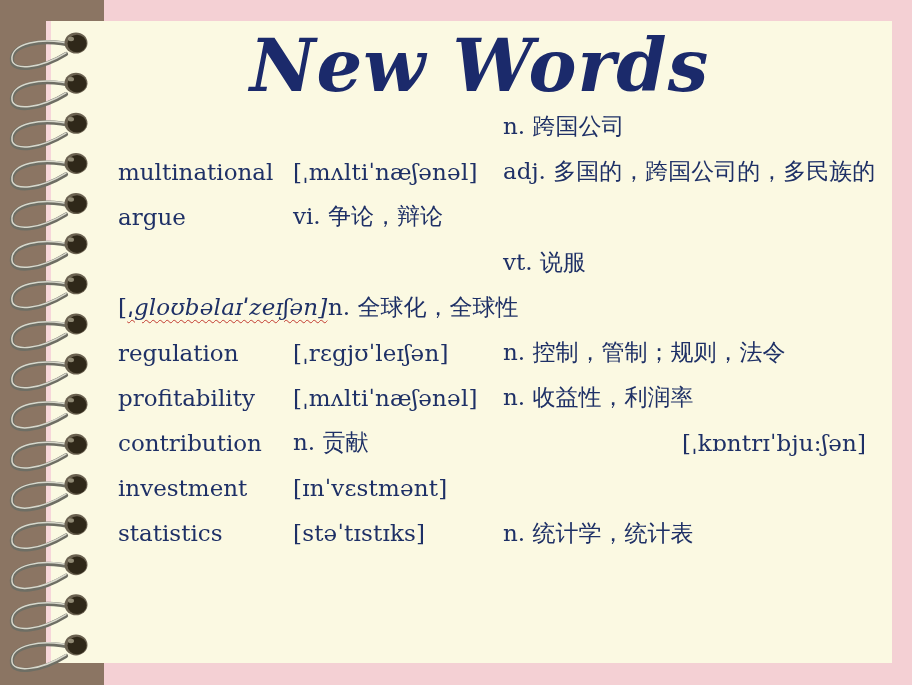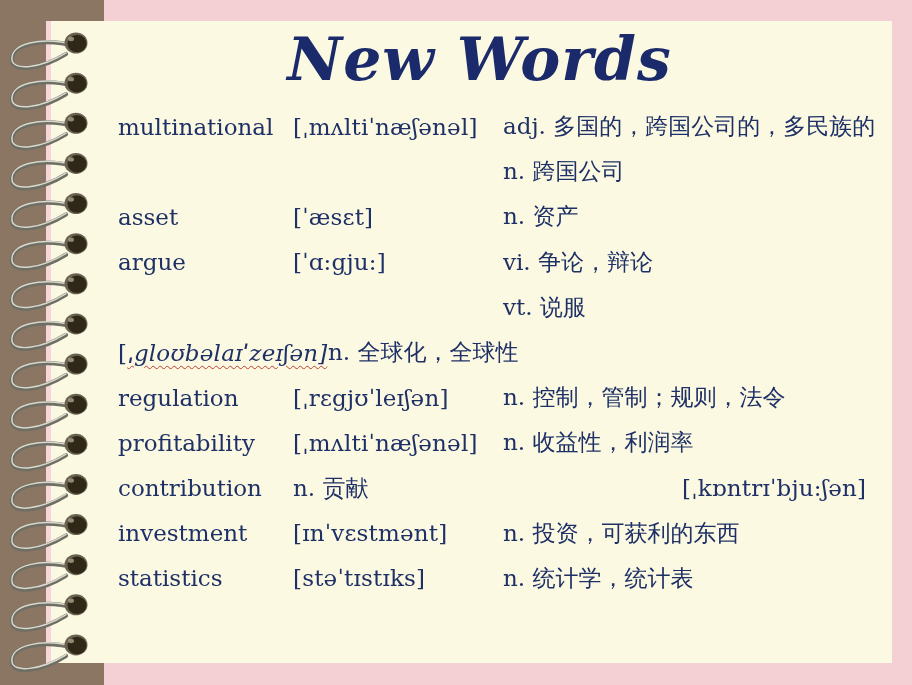--- a/index.html
+++ b/index.html
@@ -22,21 +22,21 @@
   }
   .spiral-binding {
     position: absolute; left: 0; top: 0;
     width: 110px; height: 685px;
     pointer-events: none;
   }
   .slide-title {
     position: absolute; left: 51px; top: 26px;
     width: 841px;
     text-align: center; padding-left: 16px; box-sizing: border-box;
-    font-size: 60px; font-weight: bold; font-style: italic;
+    font-size: 72px; font-weight: bold; font-style: italic;
     letter-spacing: 1px;
     color: var(--title-navy, #1b2a6b);
     line-height: 1.1;
   }
   .vocab-list {
     position: absolute; left: 118px; top: 104px;
     width: 774px;
   }
   .vrow {
     height: 45.2px;
@@ -61,40 +61,34 @@
 <body>
 
 <div class="sidebar-strip"></div>
 
 <div class="notebook-page"></div>
 
 <div class="slide-title">New Words</div>
 
 <div class="vocab-list">
   <div class="vrow">
+    <span class="cell word"></span>
+    <span class="cell ipa"></span>
+    <span class="cell meaning">n. 跨国公司</span>
+  </div>
+
+  <div class="vrow">
     <span class="cell word">multinational</span>
     <span class="cell ipa">[ˌmʌltiˈnæʃənəl]</span>
     <span class="cell meaning">adj. 多国的，跨国公司的，多民族的</span>
   </div>
 
-  <div class="vrow">
-    <span class="cell word"></span>
-    <span class="cell ipa"></span>
-    <span class="cell meaning">n. 跨国公司</span>
-  </div>
-
-  <div class="vrow">
-    <span class="cell word">asset</span>
-    <span class="cell ipa">[ˈæsɛt]</span>
-    <span class="cell meaning">n. 资产</span>
-  </div>
 
   <div class="vrow">
     <span class="cell word">argue</span>
-    <span class="cell ipa">[ˈɑ:gju:]</span>
     <span class="cell meaning">vi. 争论，辩论</span>
   </div>
 
   <div class="vrow">
     <span class="cell word"></span>
     <span class="cell ipa"></span>
     <span class="cell meaning">vt. 说服</span>
   </div>
 
   <div class="vrow">
@@ -116,21 +110,20 @@
 
   <div class="vrow">
     <span class="cell word">contribution</span>
     <span class="cell meaning">n. 贡献</span>
     <span class="cell ipa">[ˌkɒntrɪˈbju:ʃən]</span>
   </div>
 
   <div class="vrow">
     <span class="cell word">investment</span>
     <span class="cell ipa">[ɪnˈvɛstmənt]</span>
-    <span class="cell meaning">n. 投资，可获利的东西</span>
   </div>
 
   <div class="vrow">
     <span class="cell word">statistics</span>
     <span class="cell ipa">[stəˈtɪstɪks]</span>
     <span class="cell meaning">n. 统计学，统计表</span>
   </div>
 
 </div>
 

